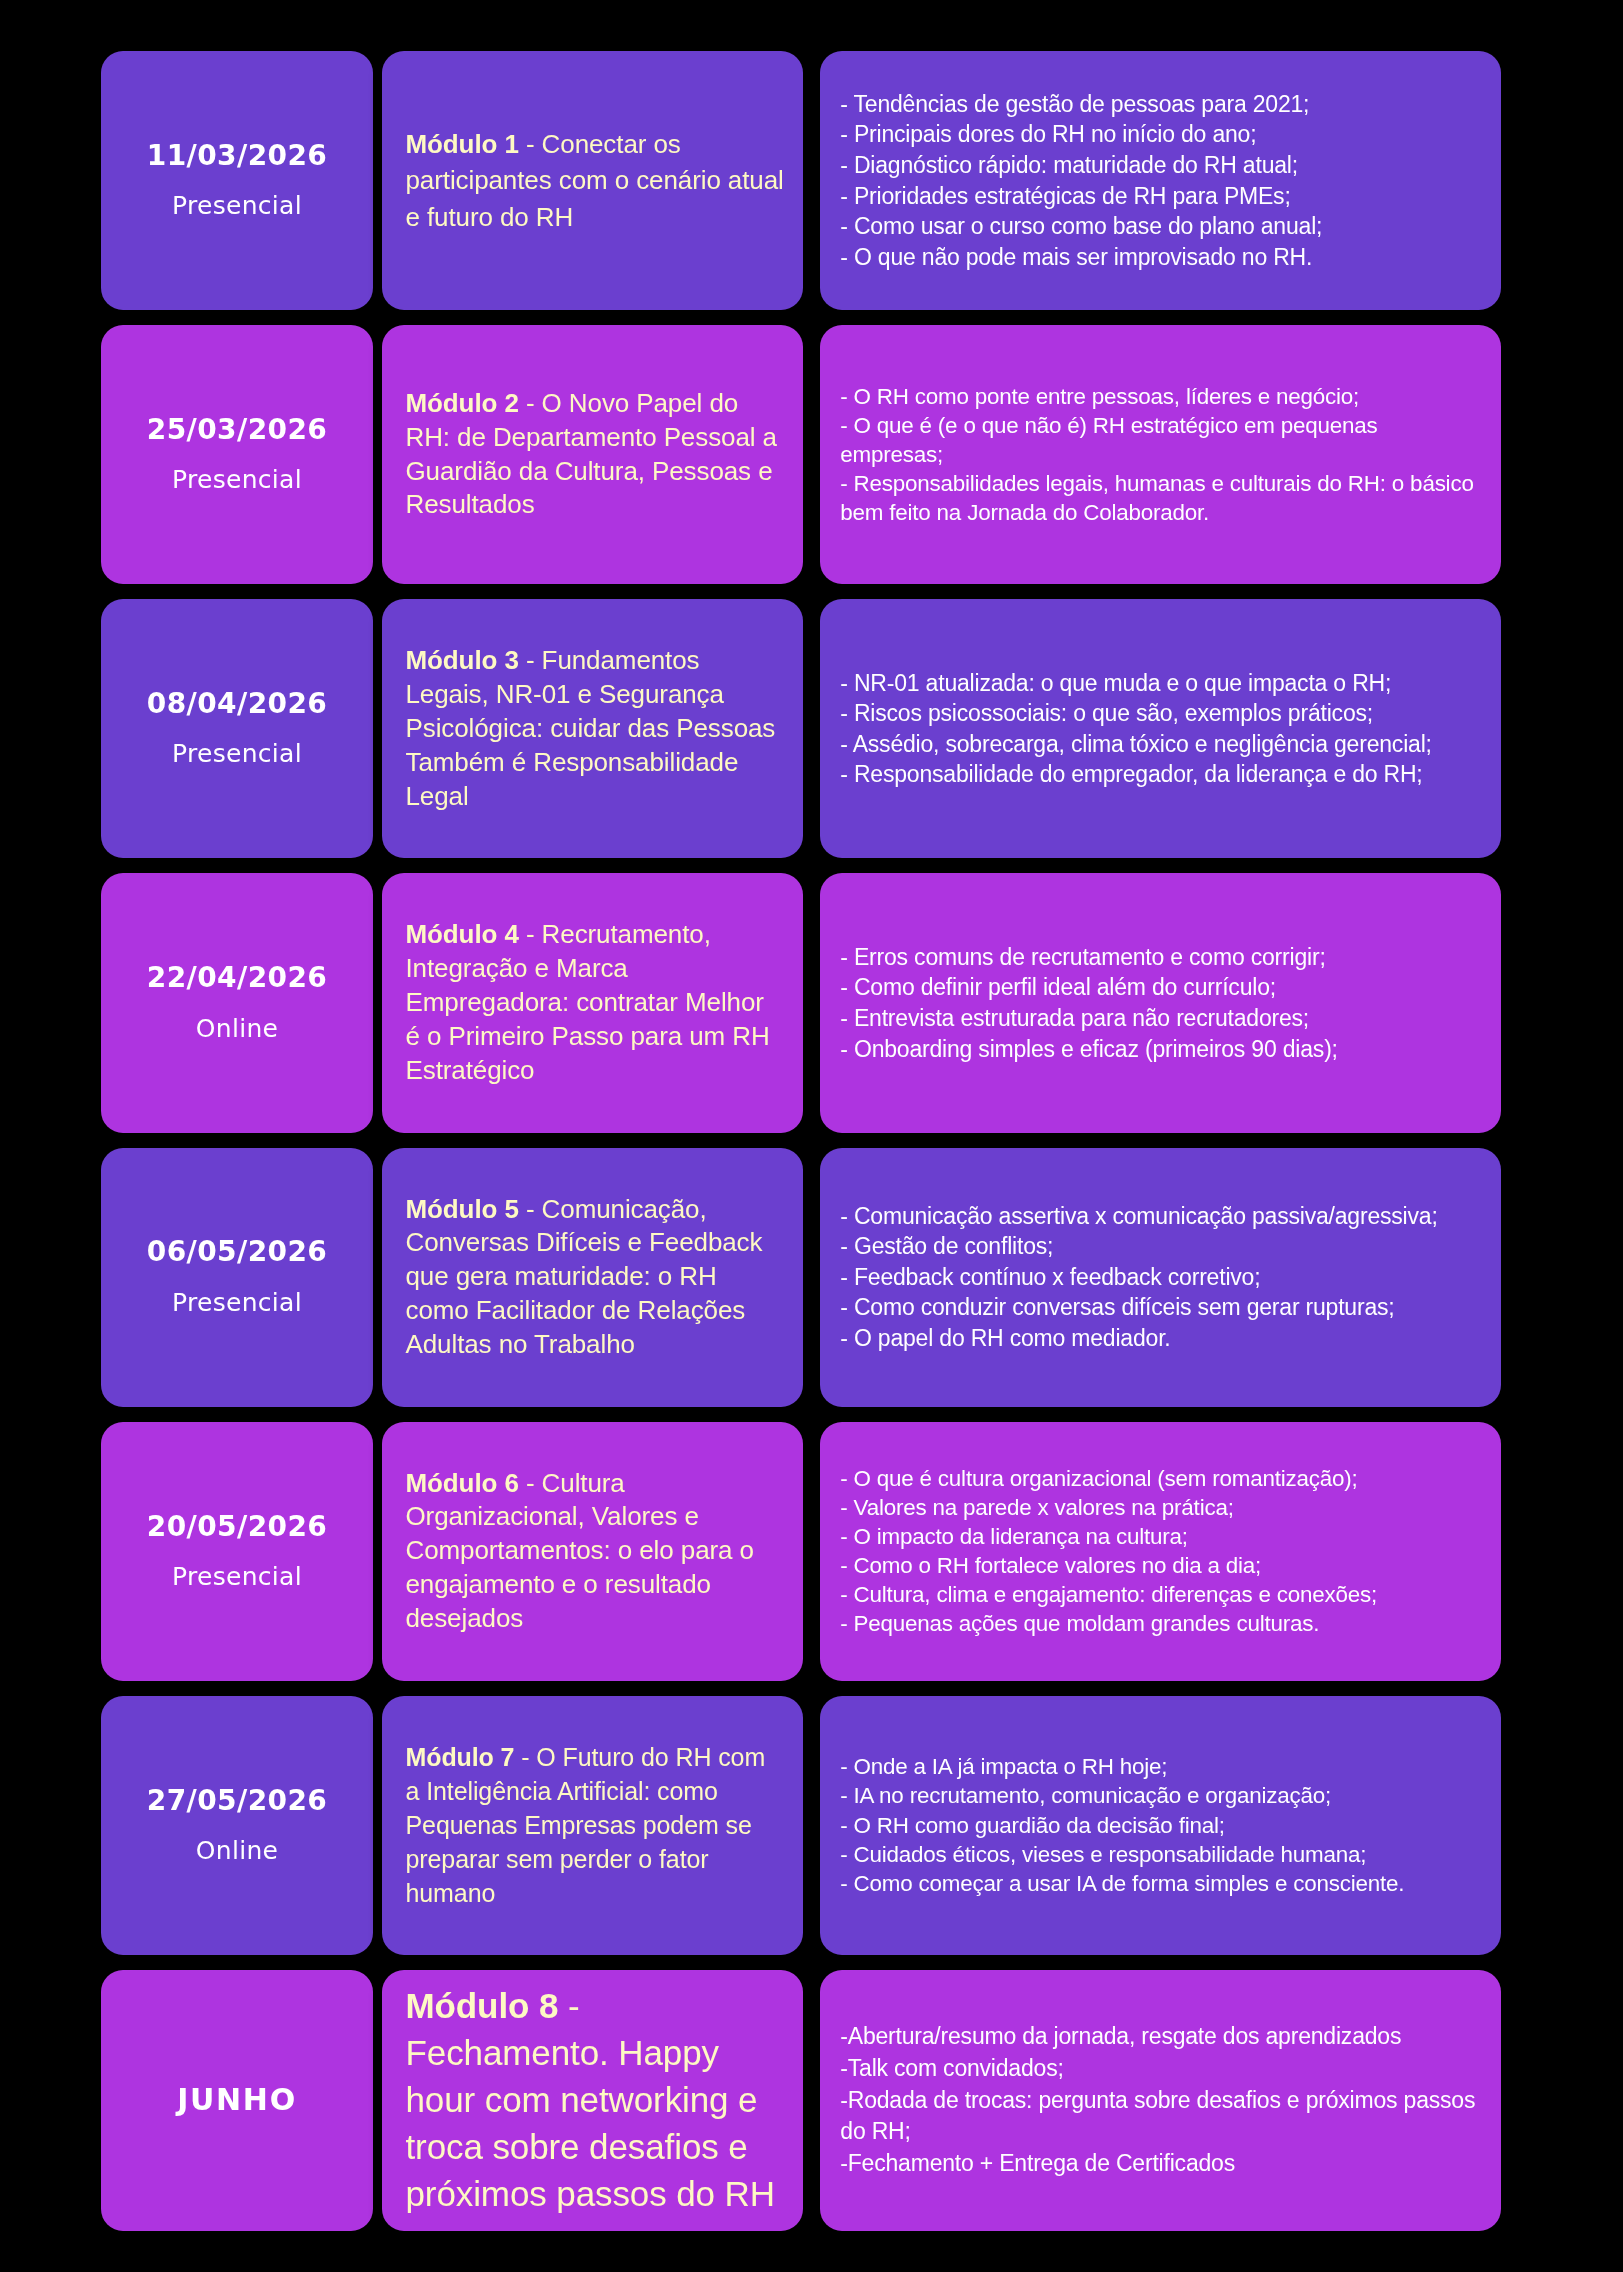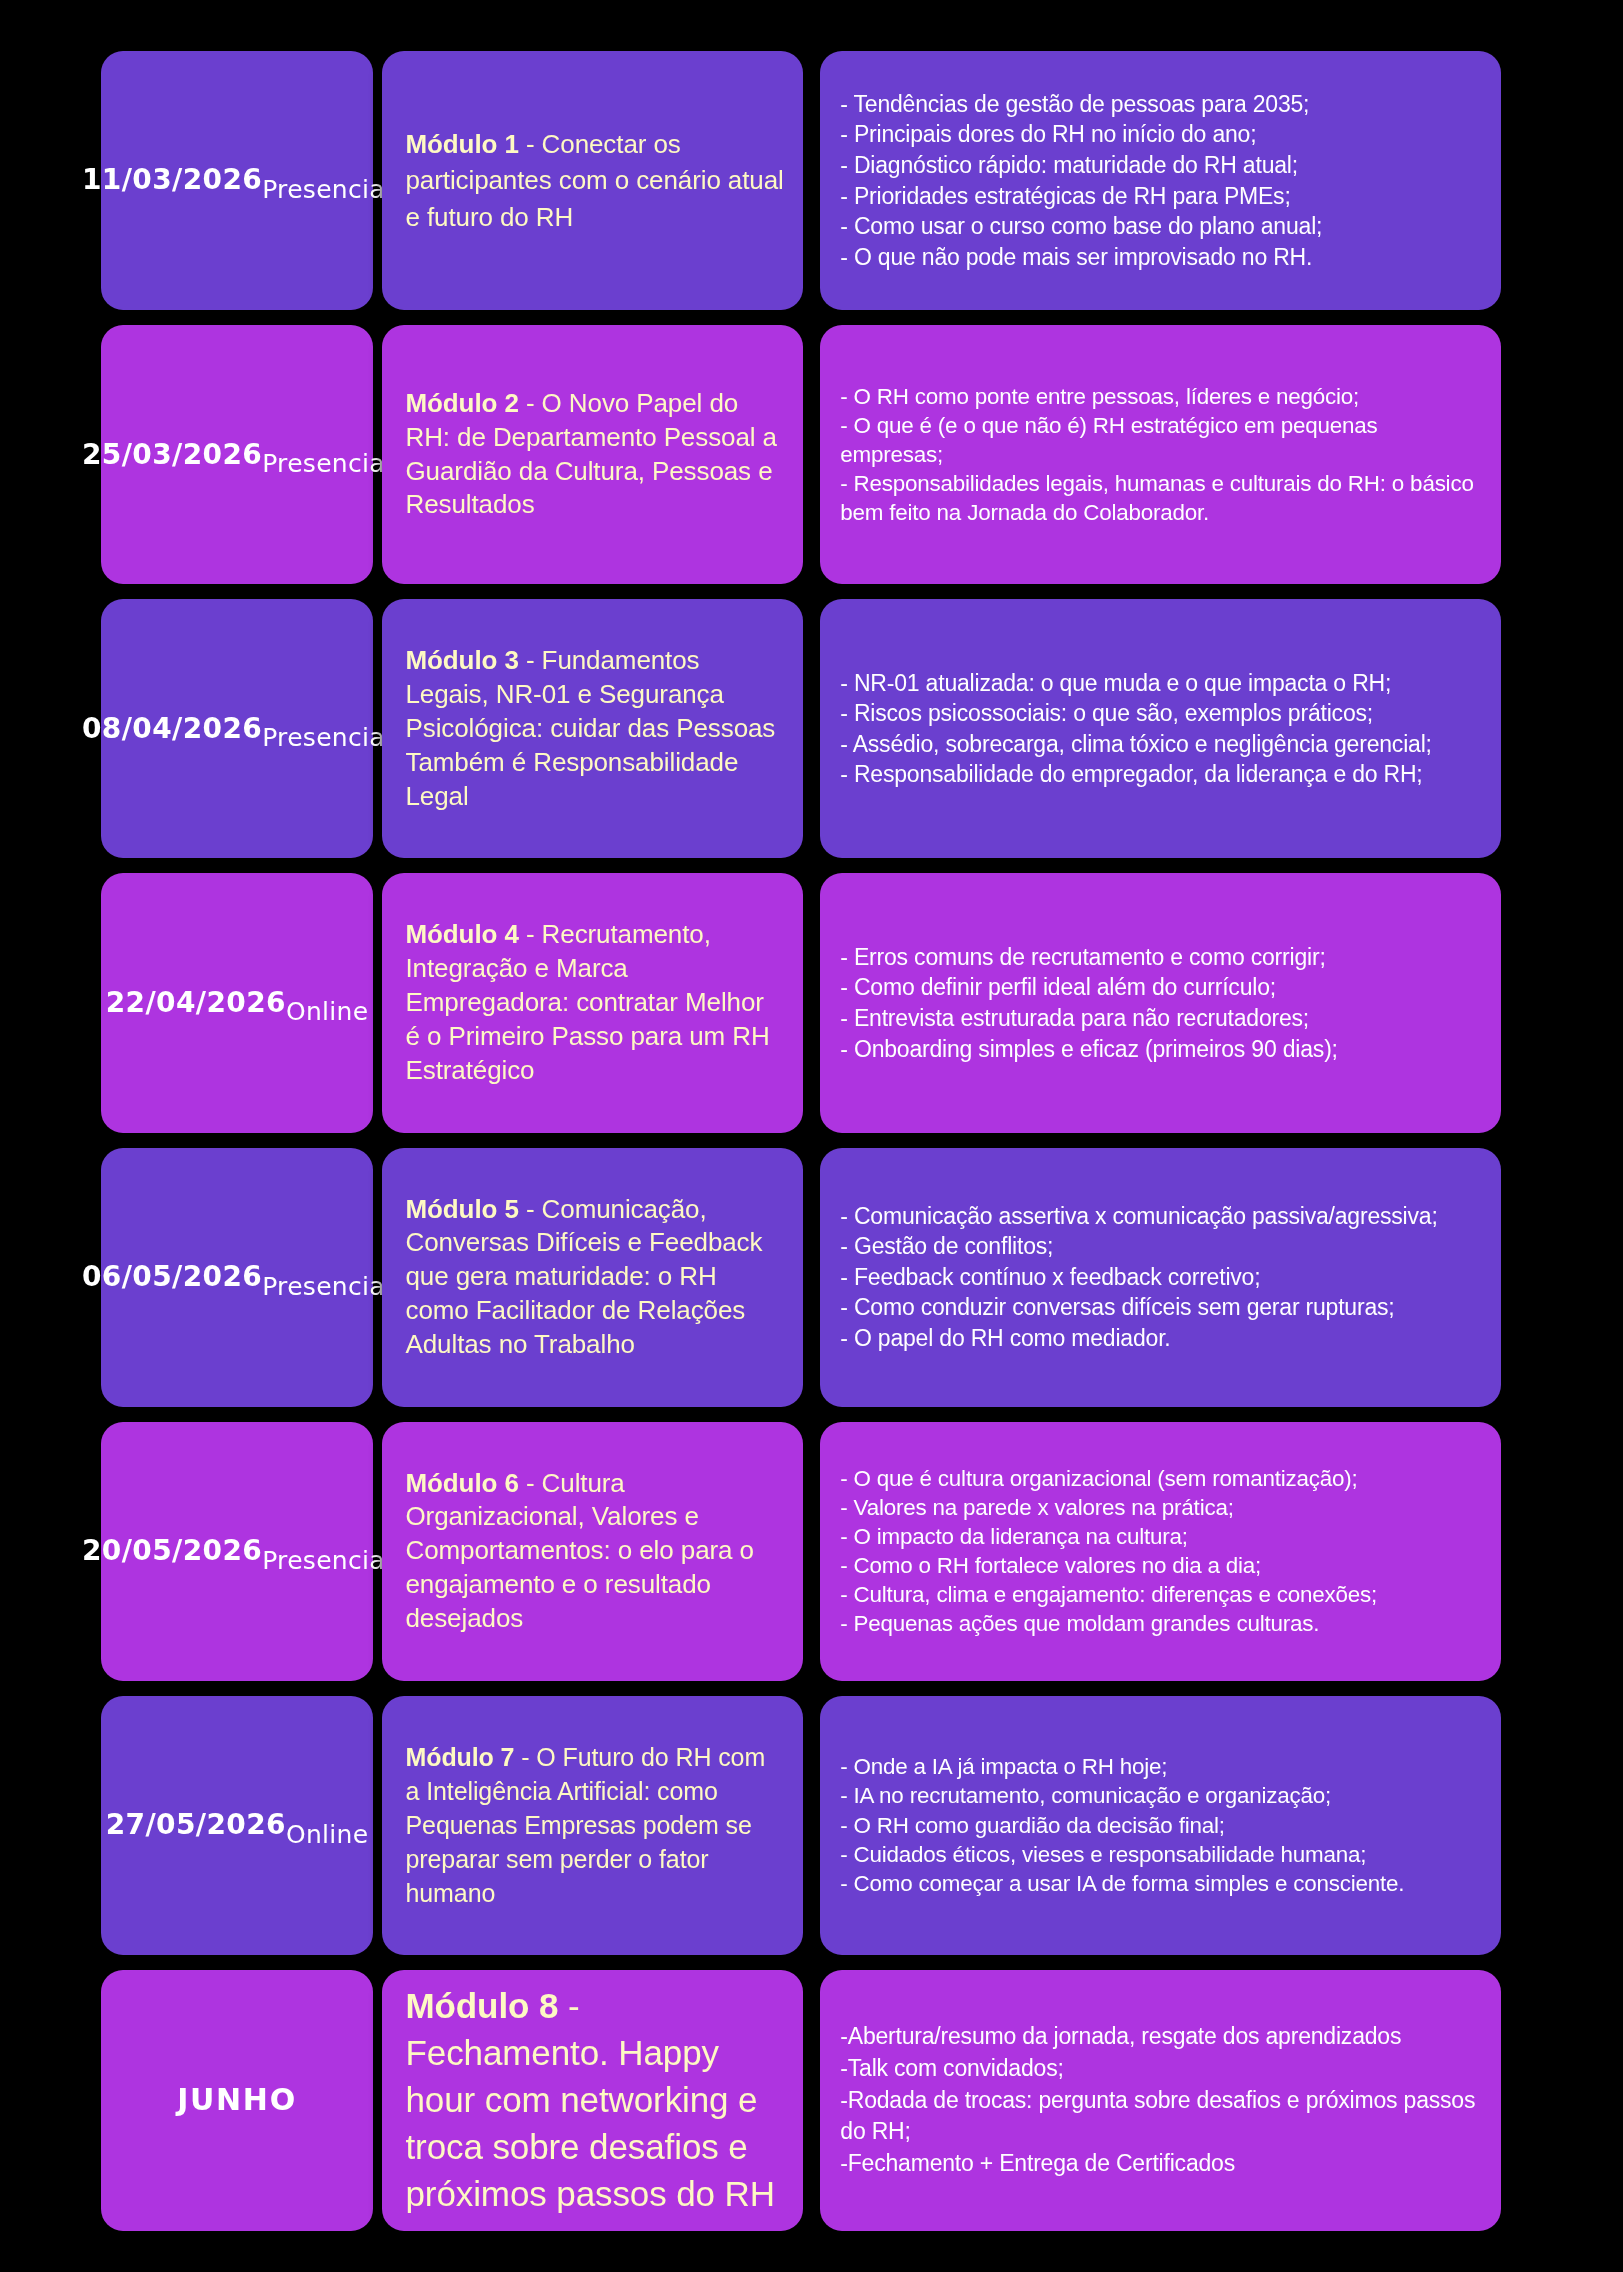--- a/index.html
+++ b/index.html
@@ -36,21 +36,21 @@
     box-shadow: 0 5px 12px rgba(0,0,0,0.85);
   }
 
   
   .tone-dark  { background: #6B3FCF; }
   .tone-light { background: #AE34E0; }
 
   
   .date-cell {
     display: flex;
-    flex-direction: row;
+    flex-direction: column;
     align-items: center;
     justify-content: center;
     text-align: center;
     padding: 12px 19px;
   }
   .date-main {
     color: #FFFFFF;
     font-family: "DejaVu Sans", sans-serif;
     font-weight: bold;
     font-size: 28px;
@@ -120,21 +120,21 @@
       <div class="cell date-cell tone-dark">
         <div class="date-main">11/03/2026</div>
         <div class="date-mode">Presencial</div>
       </div>
       <div class="cell module-cell tone-dark">
         <div class="module-text"><span class="mod-label">Módulo 1</span><span> - Conectar os participantes com o cenário atual e futuro do RH</span></div>
       </div>
       <div class="gap-col"></div>
       <div class="cell topics-cell tone-dark">
         <div class="topics-list">
-          <span class="topic-line">- Tendências de gestão de pessoas para 2035;</span>
+          <span class="topic-line">- Tendências de gestão de pessoas para 2021;</span>
           <span class="topic-line">- Principais dores do RH no início do ano;</span>
           <span class="topic-line">- Diagnóstico rápido: maturidade do RH atual;</span>
           <span class="topic-line">- Prioridades estratégicas de RH para PMEs;</span>
           <span class="topic-line">- Como usar o curso como base do plano anual;</span>
           <span class="topic-line">- O que não pode mais ser improvisado no RH.</span>
         </div>
       </div>
     </div>
     <div class="schedule-row row-2">
       <div class="cell date-cell tone-light">

